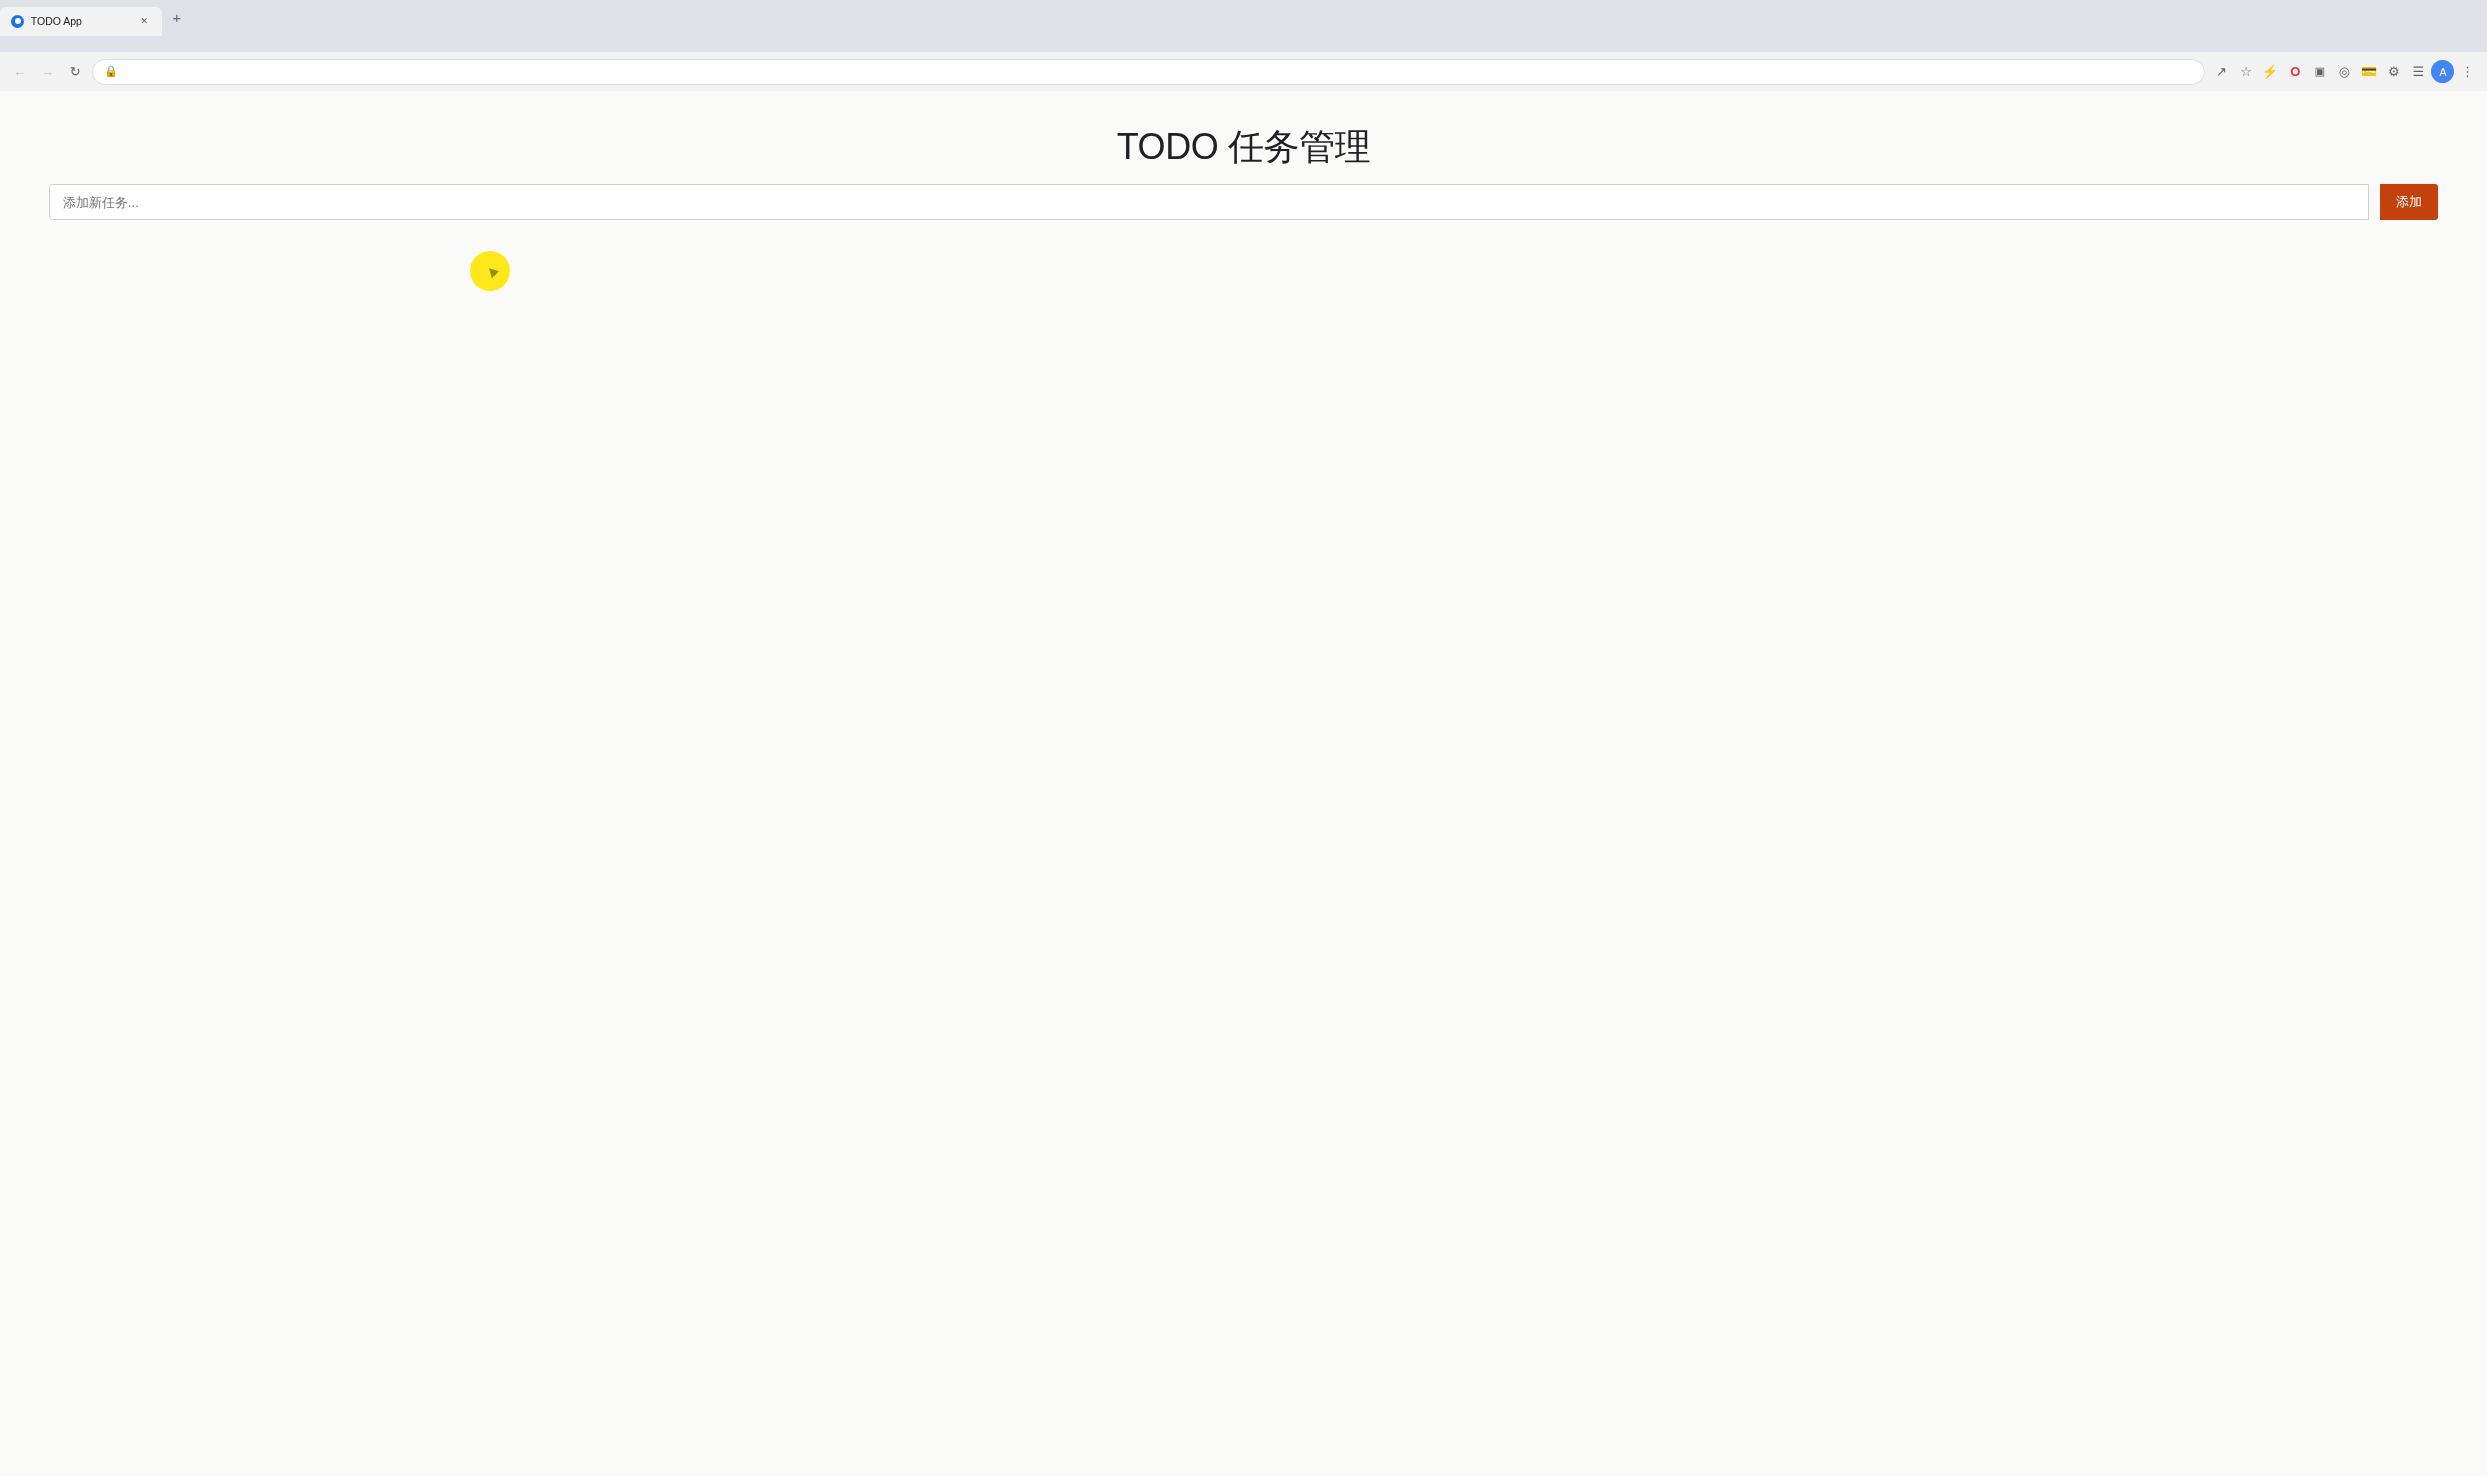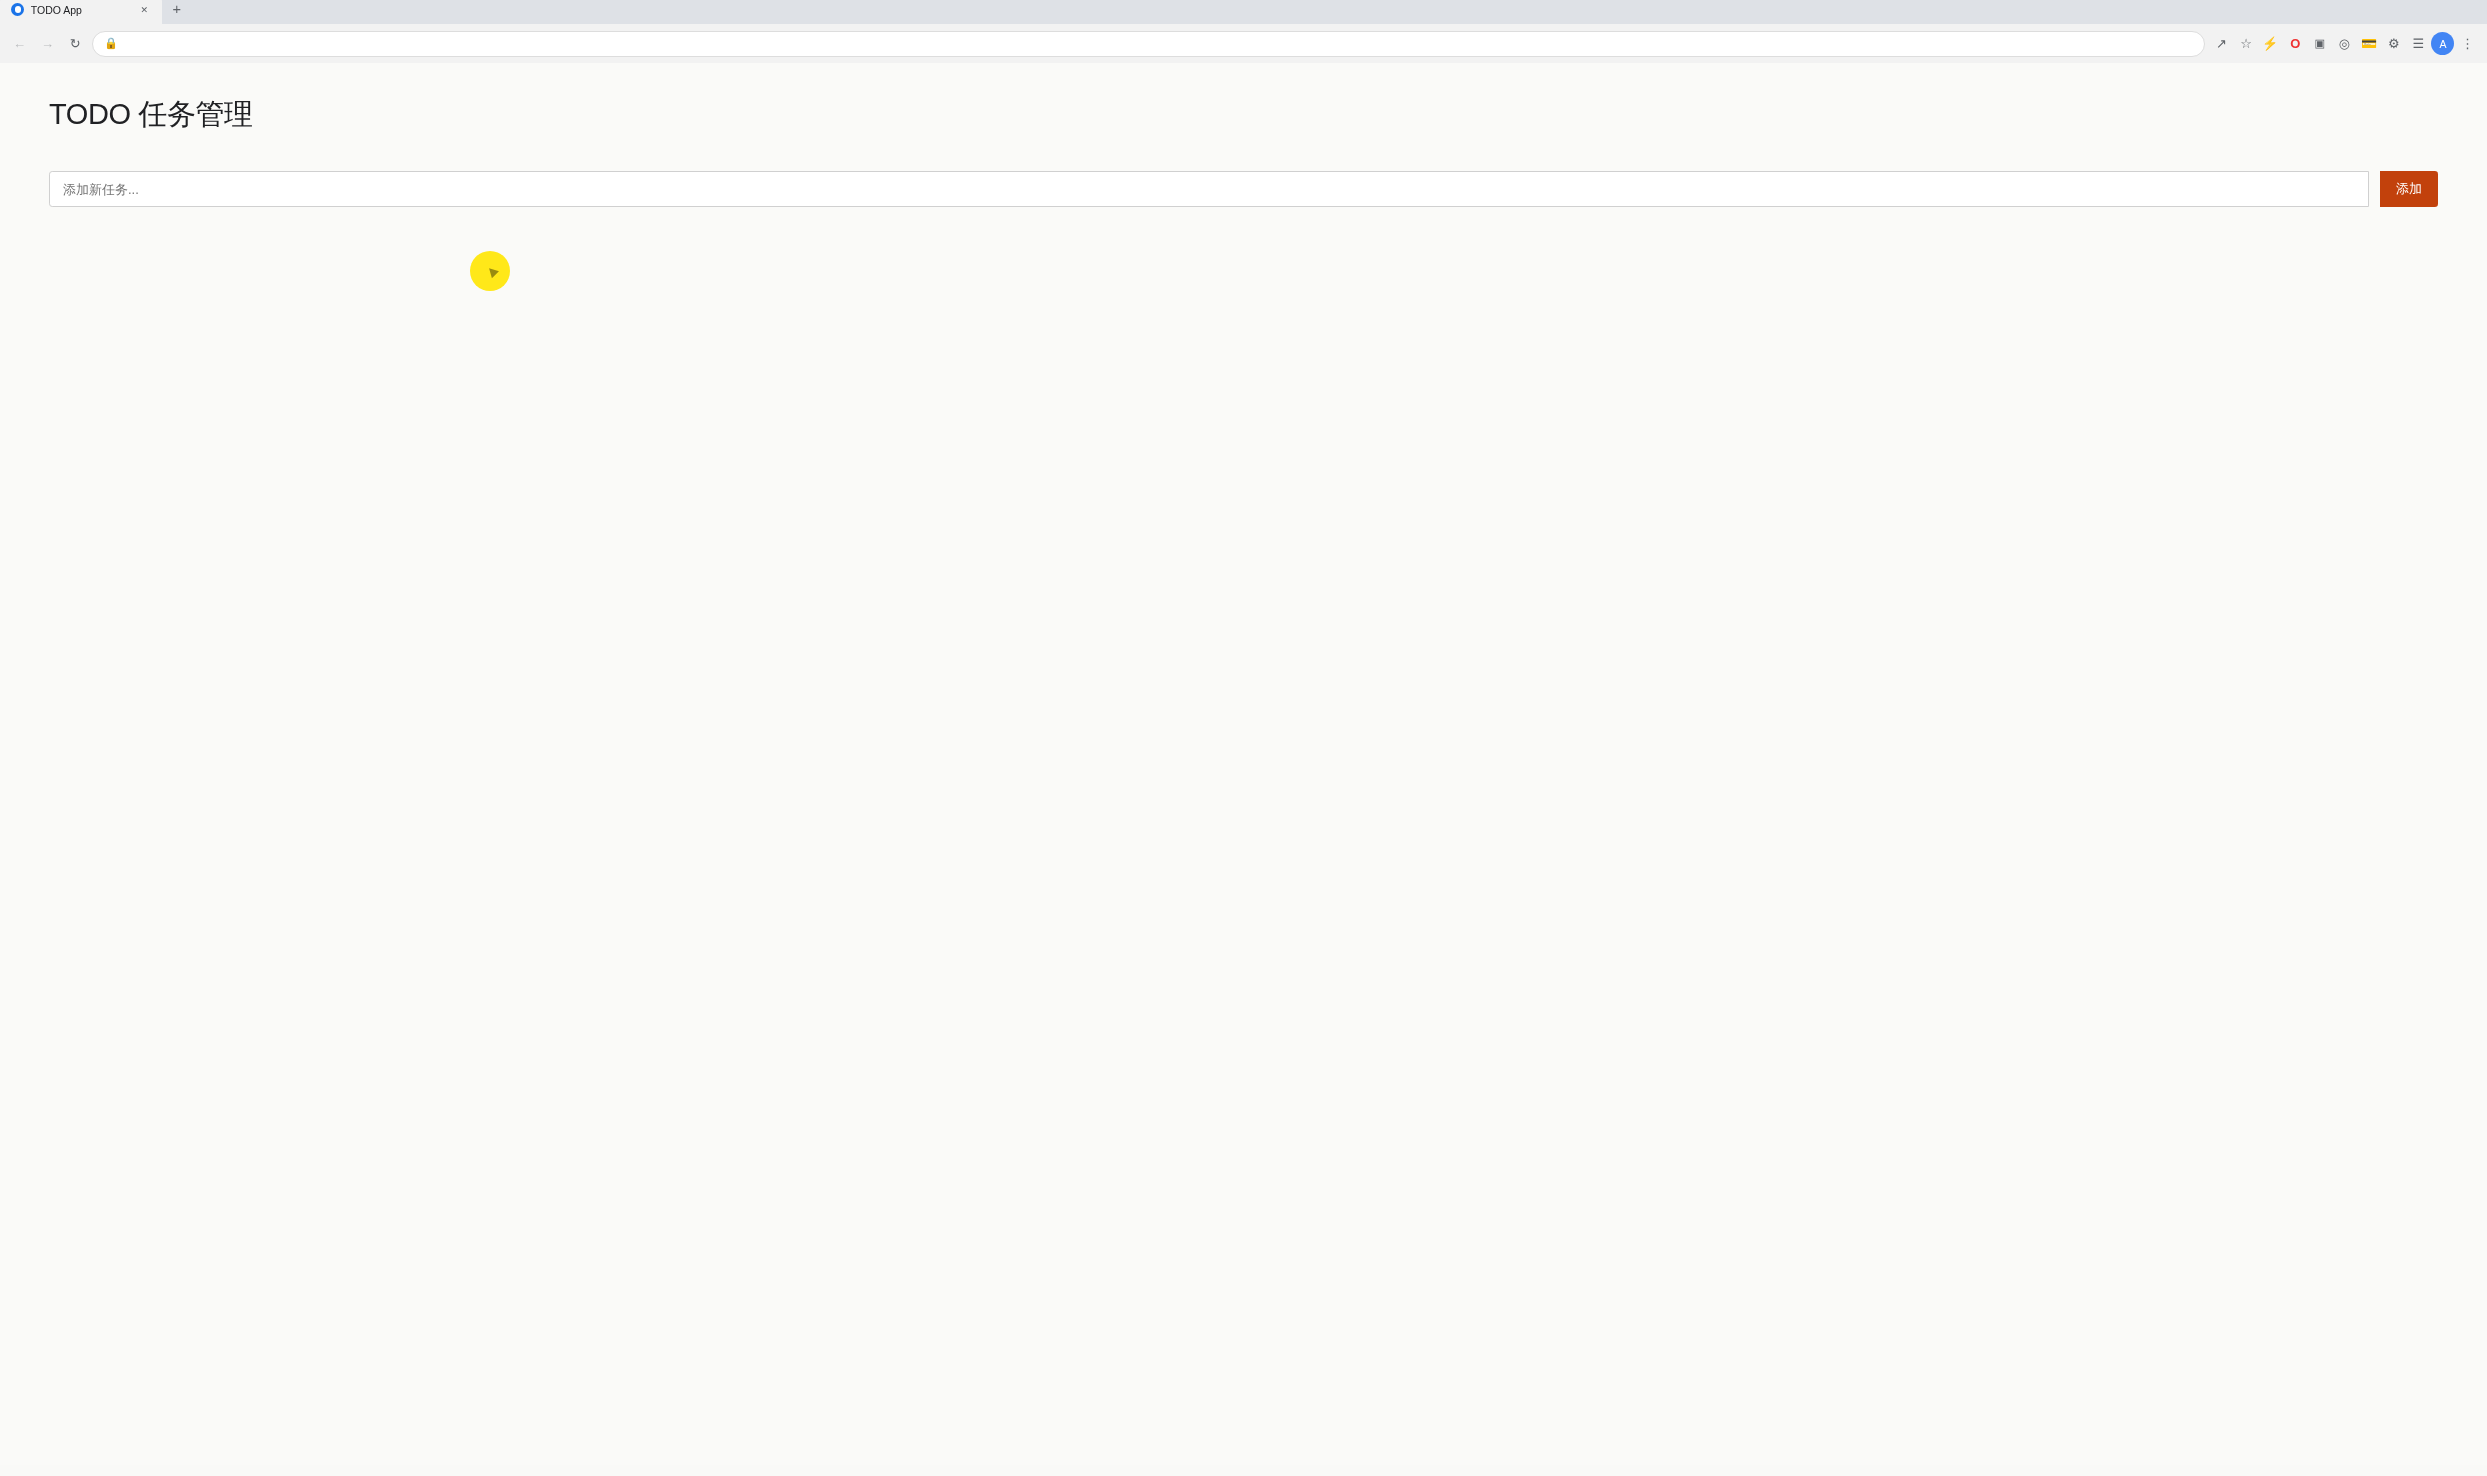--- a/index.html
+++ b/index.html
@@ -19,24 +19,24 @@
     
     .browser-chrome {
       background: #dee1e6;
       width: 100%;
       user-select: none;
     }
 
     
     .tab-bar {
       display: flex;
-      align-items: flex-end;
+      align-items: flex-start;
       padding: 6.5px 0 0 0;
       background: #dee1e6;
-      height: 24px;
+      height: 52px;
       border-radius: 12px;
     }
 
     .tab {
       display: flex;
       align-items: center;
       background: #f2f2f2;
       border-radius: 6.5px 6.5px 0 0;
       padding: 0 11.3px;
       height: 29px;
@@ -172,25 +172,26 @@
     
     .page-content {
       background: #fafaf8;
       width: 100%;
       height: calc(100vh - 74px);
       padding: 32px 49px;
       overflow-y: auto;
     }
 
     .page-title {
-      font-size: 29px;
+      font-size: 36px;
       font-weight: 400;
       color: #202124;
-      margin-bottom: 36px;
+      margin-bottom: 12px;
       letter-spacing: -0.4px;
+      text-align: center;
     }
 
     .add-todo-row {
       display: flex;
       gap: 11px;
       margin-bottom: 16px;
     }
 
     .todo-input {
       flex: 1;

